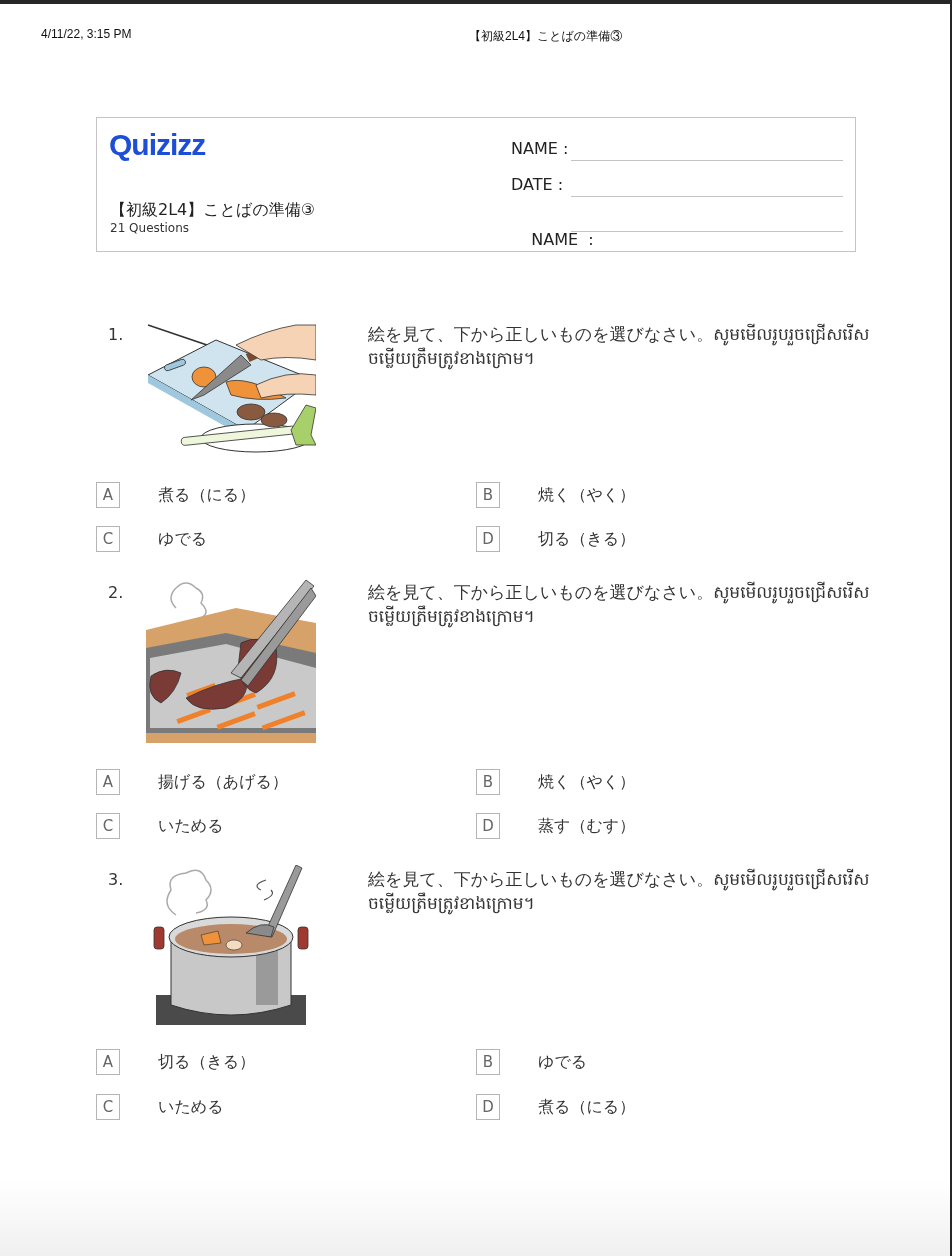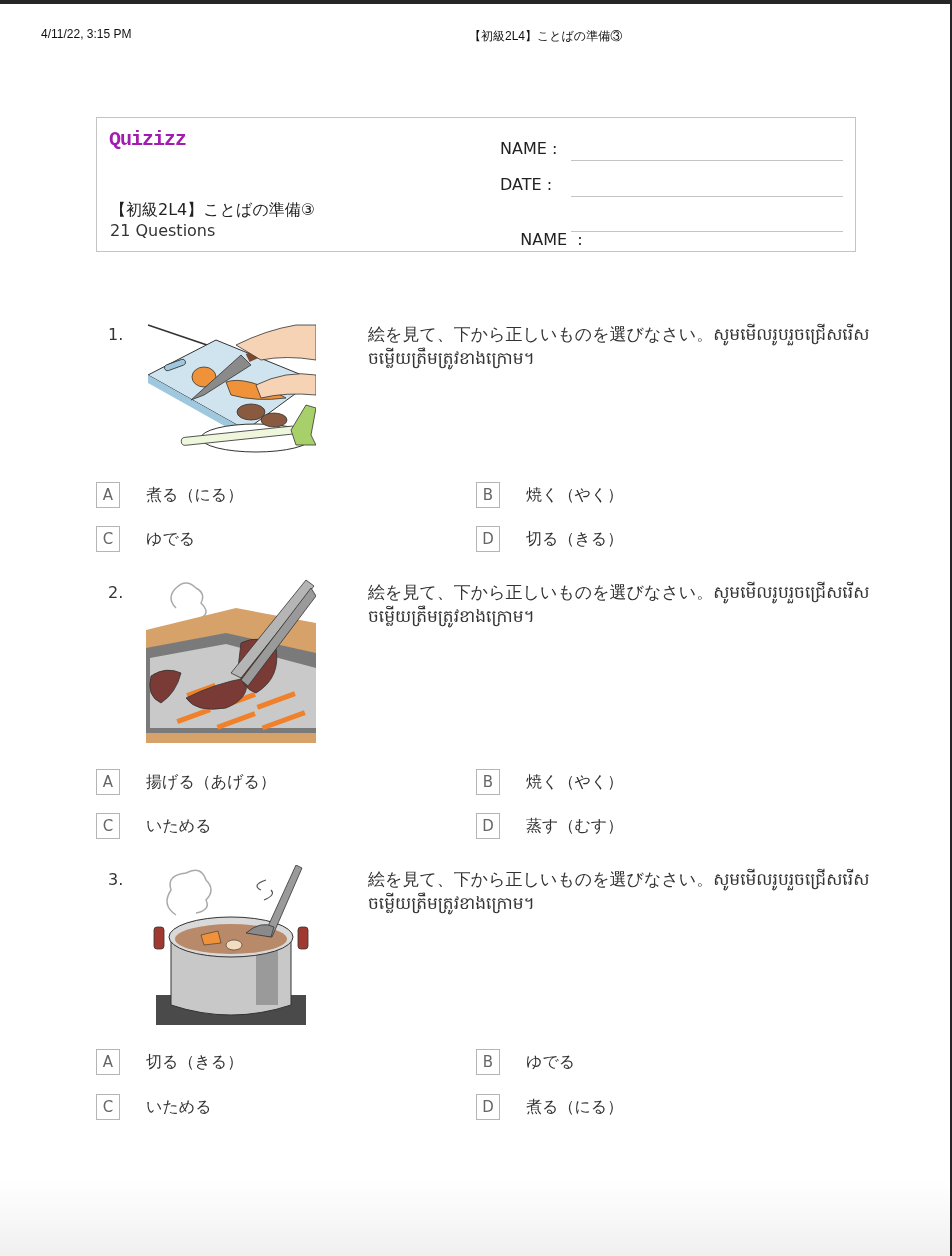--- a/index.html
+++ b/index.html
@@ -22,43 +22,43 @@
   }
   .print-date { position: absolute; left: 0; top: 0; text-align: right; }
   .print-title { position: absolute; left: 428px; top: 1px; font-size: 12px; }
 
   .header-box {
     position: absolute; left: 96px; top: 117px; width: 760px; height: 135px;
     border: 1px solid #c4c4c4;
   }
   .logo {
     position: absolute; left: 12px; top: 10px;
-    font-family: Liberation Mono, monospace; font-weight: bold;
-    font-size: 20px; color: #a21caf; letter-spacing: -1px;
+    font-family: Liberation Sans, sans-serif; font-weight: bold;
+    font-size: 30px; color: #1d4ed8; letter-spacing: -1px;
   }
   .quiz-title { position: absolute; left: 13px; top: 82px; font-size: 16px; color: #222; }
-  .quiz-count { position: absolute; left: 13px; top: 103px; font-size: 16px; color: #333; }
-  .field-row { position: absolute; left: 403px; font-size: 16px; color: #222; }
+  .quiz-count { position: absolute; left: 13px; top: 103px; font-size: 12px; color: #333; }
+  .field-row { position: absolute; left: 414px; font-size: 16px; color: #222; }
   .field-row .lbl { display: inline-block; width: 60px; }
   .field-line { position: absolute; left: 474px; width: 272px; height: 1px; background: #c4c4c4; }
 
   .question { position: absolute; left: 96px; width: 760px; }
   .q-num { position: absolute; left: 12px; top: 5px; font-size: 16px; color: #333; }
   .q-img { position: absolute; left: 50px; top: 0; }
   .q-text {
     position: absolute; left: 236px; top: 2px; width: 520px;
     font-size: 17px; line-height: 24px; color: #333; margin-left: 36px;
   }
   .option { position: absolute; height: 26px; display: flex; align-items: center; }
   .opt-box {
     width: 24px; height: 26px; border: 1px solid #b5b5b5;
     display: flex; align-items: center; justify-content: center;
     font-size: 15px; color: #666; background: #fff;
   }
-  .opt-text { margin-left: 26px; font-size: 16px; color: #333; white-space: nowrap; }
+  .opt-text { margin-left: 38px; font-size: 16px; color: #333; white-space: nowrap; }
 </style>
 </head>
 <body>
 
 <div class="top-bar"></div>
 <div class="right-edge"></div>
 <div class="bottom-fade"></div>
 
 <div class="print-header">
   <span class="print-date">4/11/22, 3:15 PM</span>

